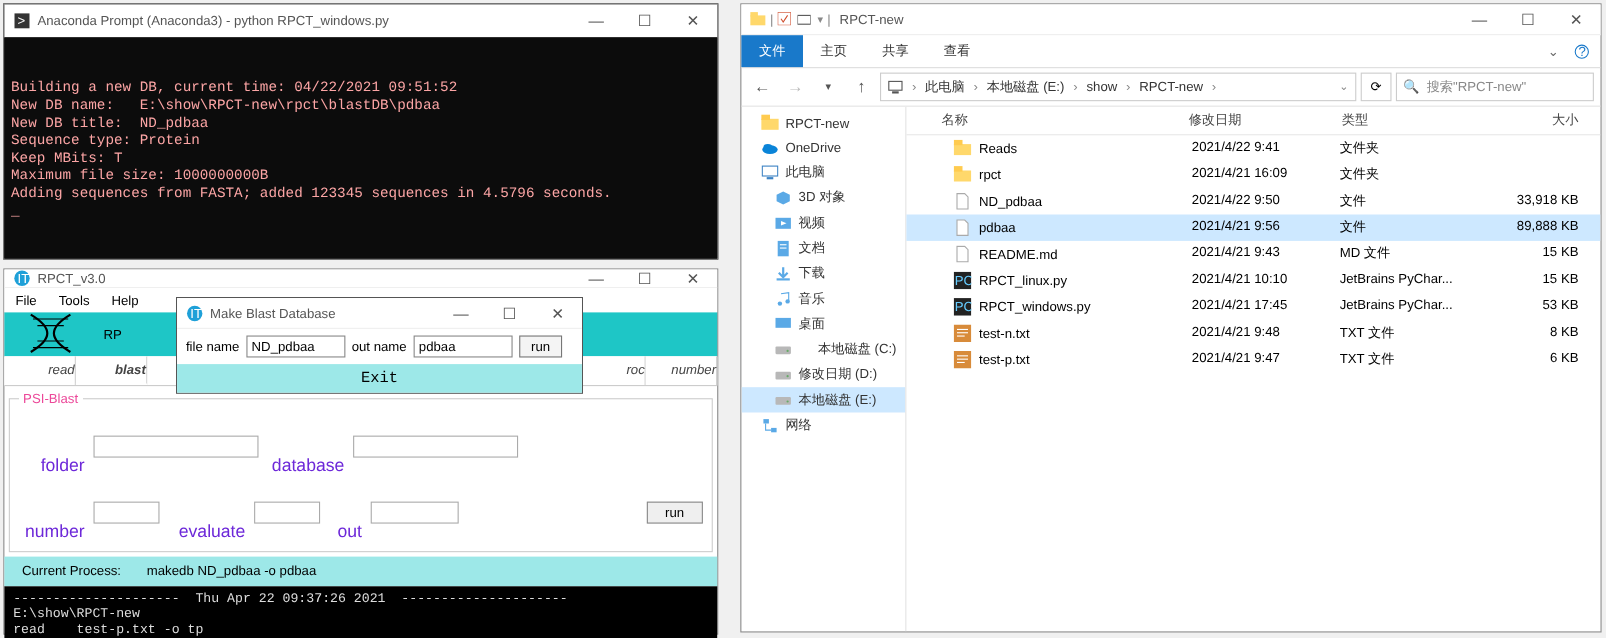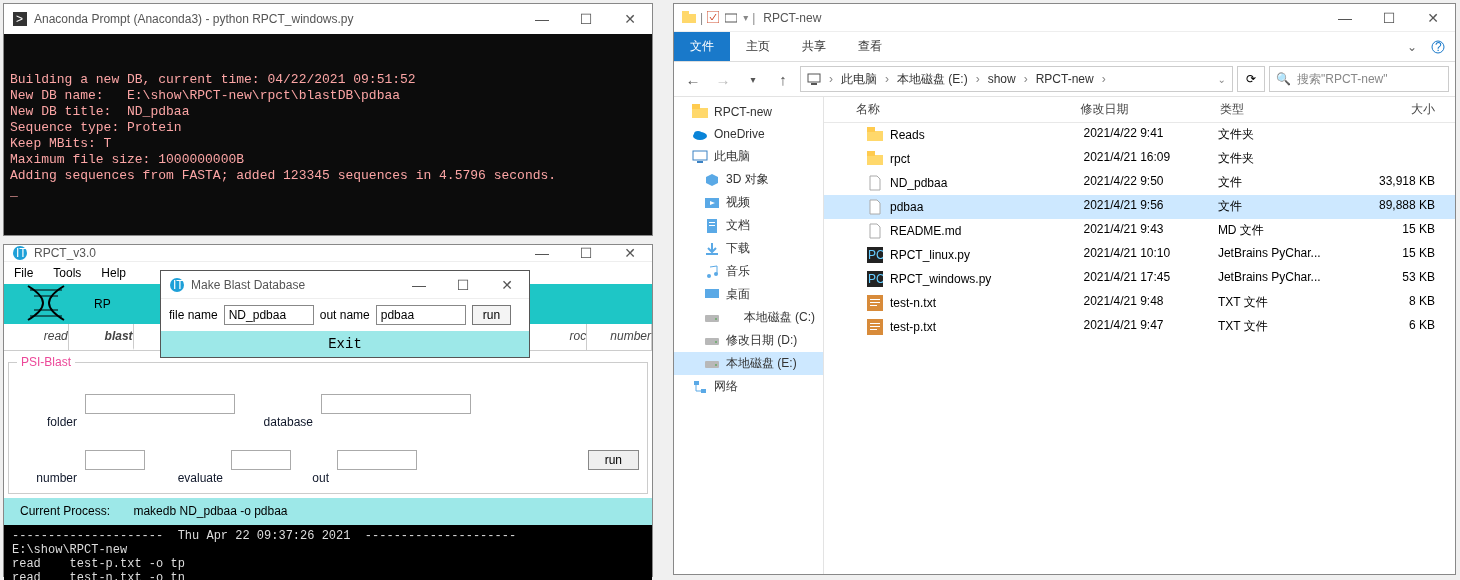--- a/index.html
+++ b/index.html
@@ -23,21 +23,21 @@
 #rpct .titlebar{background:#fff;}
 #rpct .menu { display:flex; gap:20px; padding:4px 10px; background:#fff;}
 #rpct .banner { background:#1ec6c6; color:#000; height:46px; display:flex; align-items:center; padding-left:20px; font-family:"Courier New",monospace; font-size:20px;}
 .dna{ width:50px; height:40px; margin-right:20px; display:inline-block;}
 #rpct .tabs { display:flex; background:#f5f5f5; border-bottom:1px solid #ccc;}
 #rpct .tabs div{ flex:1; text-align:right; padding:5px 0; border-right:1px solid #ccc; background:#fff; font-size:12px; color:#444;font-style:italic;}
 #rpct .tabs div.active{ background:#fff; font-weight:bold; border-bottom:2px solid #fff;}
 .psi { border:1px solid #ccc; margin:4px; padding:4px 8px 8px 8px; position:relative;}
 .psi legend{ font-size:12px; color:#ec4899; padding:0 4px;}
 .row{ display:flex; gap:8px; align-items:center; margin-top:6px;}
-.row label{ width:60px; text-align:right; font-size:12px; color:#0f172a;margin-top:36px;}
+.row label{ width:60px; text-align:right; font-size:16px; color:#6d28d9;margin-top:36px;}
 .row input[type=text]{ border:1px solid #aaa; height:20px; padding:0 4px; font-size:12px;}
 .row input.w1{width:150px;}
 .row .lbl2{width:70px; text-align:right;}
 .runbtn{ margin-left:auto; border:1px solid #888; background:#efefef; padding:2px 16px;}
 .curproc{ background:#9de8e8; padding:6px 16px; font-family:"Courier New",monospace; font-size:13px;}
 #rpct .term2{ flex:1; background:#000; color:#ddd; font-family:"Courier New",monospace; font-size:12px; padding:4px 8px; white-space:pre; line-height:14px;}
 
 
 #dlg{ position:absolute; left:160px; top:270px; width:370px; background:#fff; border:1px solid #555; z-index:20;}
 #dlg .titlebar{height:28px;}

